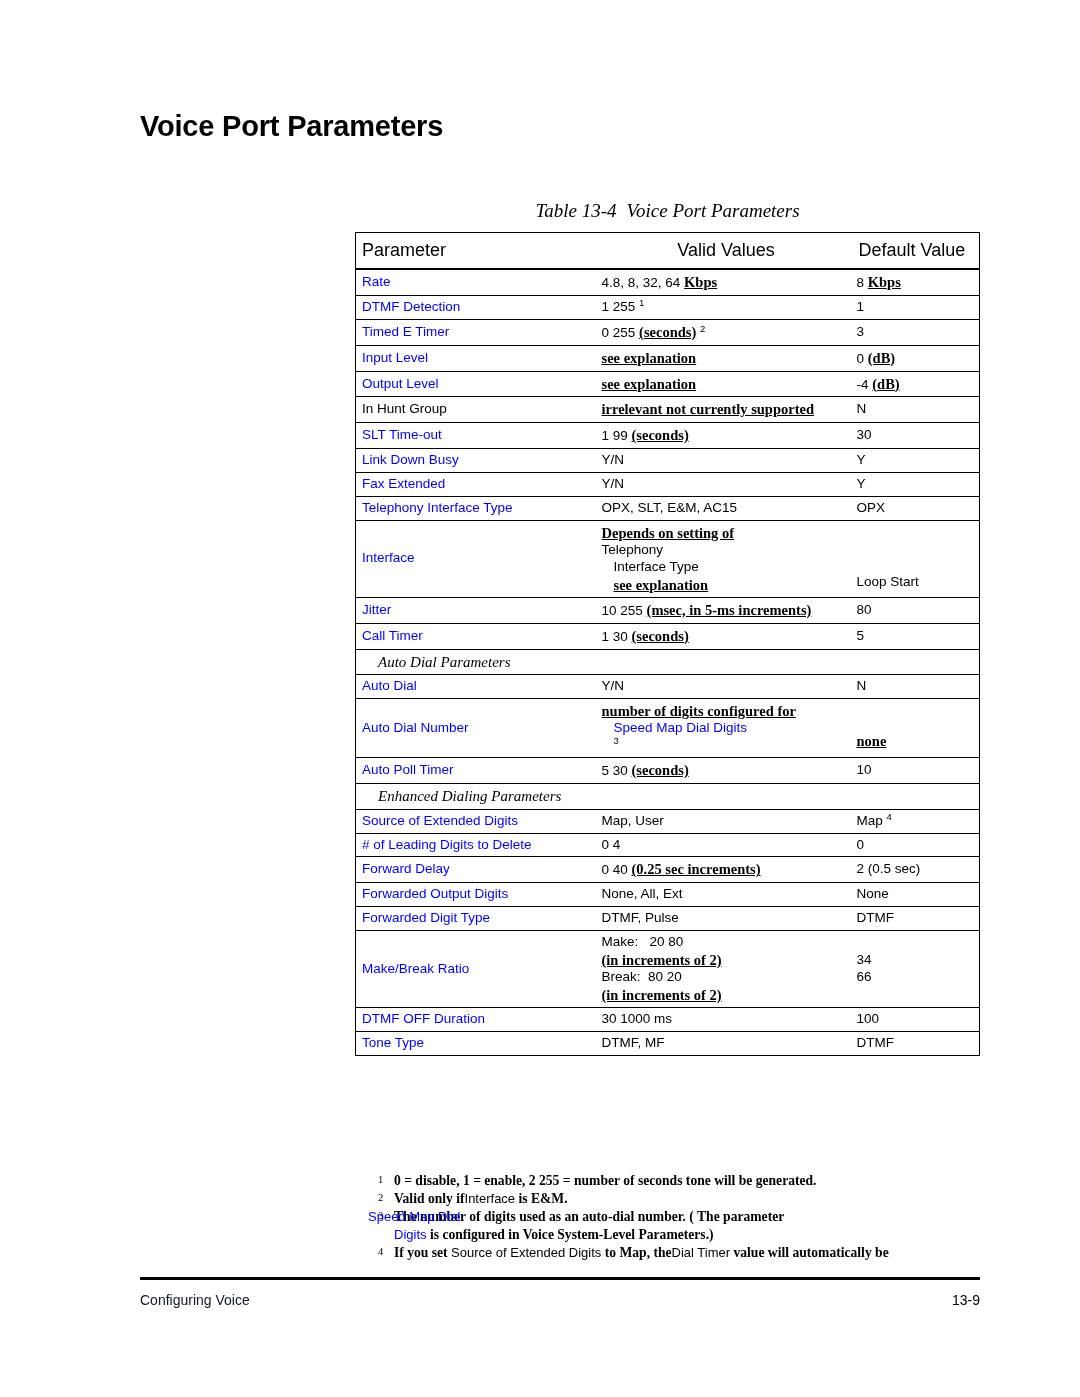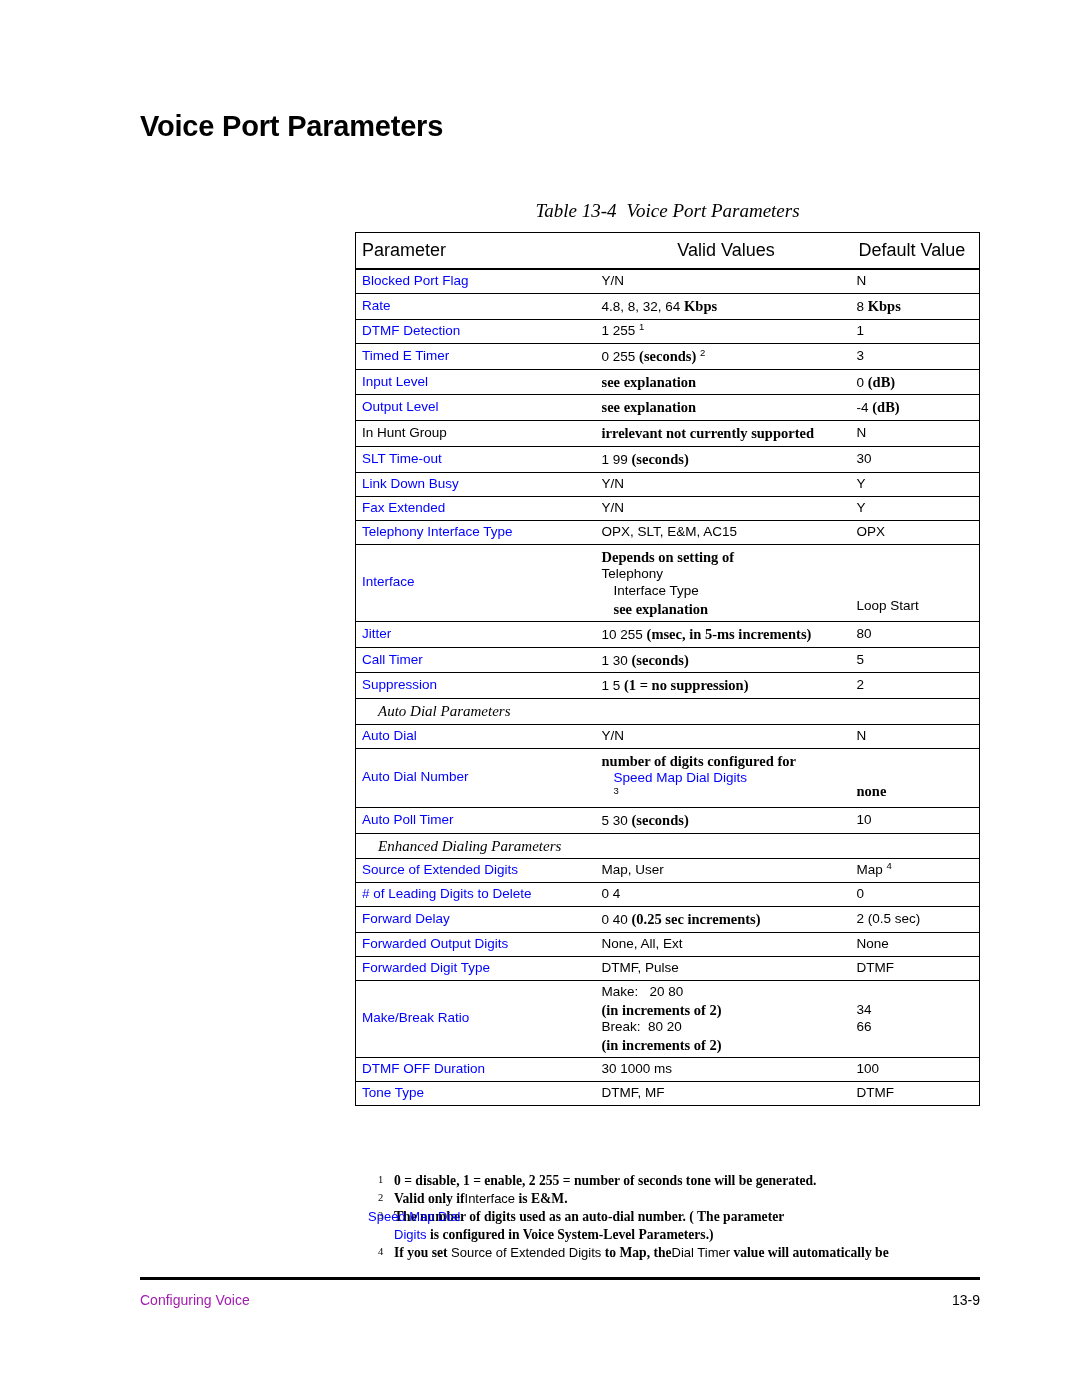--- a/index.html
+++ b/index.html
@@ -80,21 +80,21 @@
   }
   table.params tr.hdr th.c2 { text-align: center; }
   table.params tr.hdr th.c3 { text-align: left; padding-left: 8px; }
   table.params tr:last-child td { border-bottom: 0; }
 
   td.param  { color: #0000ff; }
   td.param.plain { color: #000000; }
   td.vals   { color: #000000; padding-left: 8px; }
   td.dflt   { color: #000000; padding-left: 8px; }
 
-  .b   { font-family: "Liberation Serif", serif; font-weight: bold; font-size: 14.5px; }
+  .b   { font-family: "Liberation Serif", serif; font-weight: bold; font-size: 14.5px; text-decoration: underline; }
   .blue { color: #0000ff; }
   sup { font-size: 9.5px; vertical-align: super; line-height: 0; }
 
   tr.section td {
     font-family: "Liberation Serif", serif;
     font-style: italic;
     font-size: 15px;
     padding-left: 22px;
     color: #000;
   }
@@ -153,21 +153,21 @@
     top: 1277px;
     width: 840px;
     height: 2.6px;
     background: #000;
   }
   .footer-left {
     position: absolute;
     left: 140px;
     top: 1292px;
     font-size: 14px;
-    color: #a21caf;
+    color: #0f172a;
   }
   .footer-right {
     position: absolute;
     left: 920px;
     top: 1292px;
     width: 60px;
     text-align: right;
     font-size: 14px;
     color: #000;
   }
@@ -190,25 +190,20 @@
       </colgroup>
     <thead>
       <tr class="hdr">
         <th class="c1">Parameter</th>
         <th class="c2">Valid Values</th>
         <th class="c3">Default Value</th>
       </tr>
     </thead>
     <tbody id="tbody">
         <tr>
-          <td class="param">Blocked Port Flag</td>
-          <td class="vals">Y/N</td>
-          <td class="dflt">N</td>
-        </tr>
-        <tr>
           <td class="param">Rate</td>
           <td class="vals">4.8, 8, 32, 64 <span class="b">Kbps</span></td>
           <td class="dflt">8 <span class="b">Kbps</span></td>
         </tr>
         <tr>
           <td class="param">DTMF Detection</td>
           <td class="vals">1 255 <sup>1</sup></td>
           <td class="dflt">1</td>
         </tr>
         <tr>
@@ -261,25 +256,20 @@
         </tr>
         <tr>
           <td class="param">Jitter</td>
           <td class="vals">10 255  <span class="b">(msec, in 5-ms increments)</span></td>
           <td class="dflt">80</td>
         </tr>
         <tr>
           <td class="param">Call Timer</td>
           <td class="vals">1 30 <span class="b">(seconds)</span></td>
           <td class="dflt">5</td>
-        </tr>
-        <tr>
-          <td class="param">Suppression</td>
-          <td class="vals">1 5  <span class="b">(1 = no suppression)</span></td>
-          <td class="dflt">2</td>
         </tr>
         <tr class="section">
           <td colspan="3">Auto Dial Parameters</td>
         </tr>
         <tr>
           <td class="param">Auto Dial</td>
           <td class="vals">Y/N</td>
           <td class="dflt">N</td>
         </tr>
         <tr class="tall">

